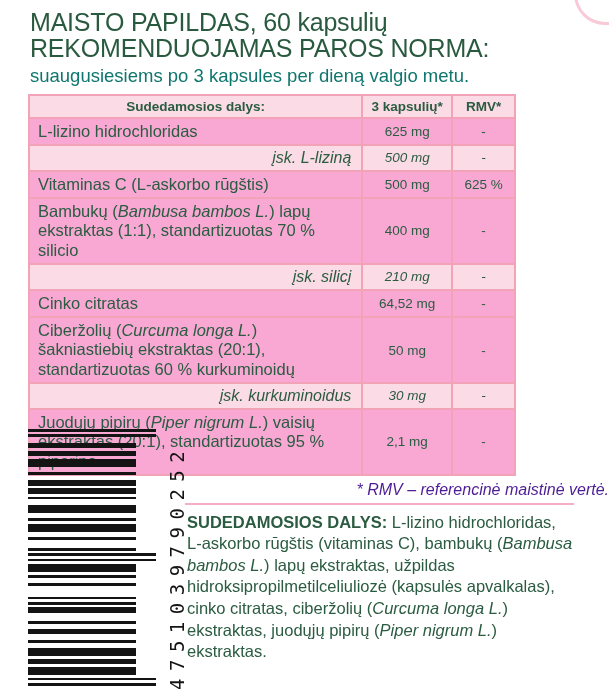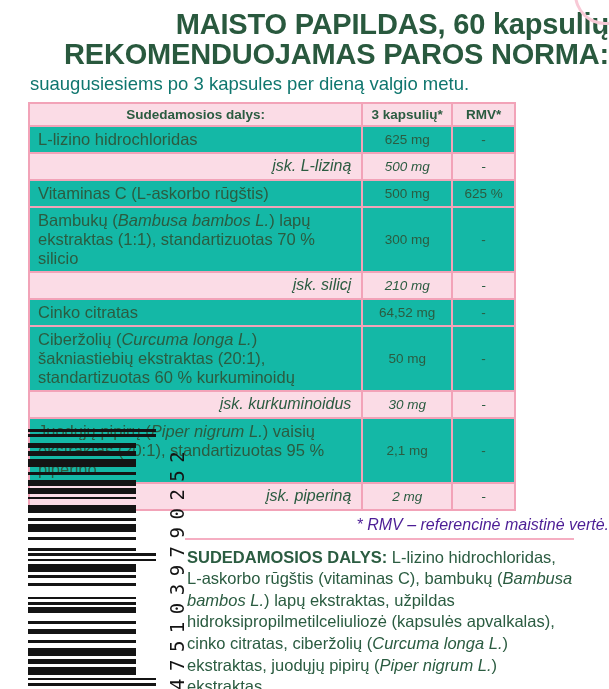--- a/index.html
+++ b/index.html
@@ -8,35 +8,35 @@
     font-family:"Liberation Sans","DejaVu Sans",sans-serif; color:#2b5c41;
   }
   
   .corner-arc {
     position:absolute; top:-6px; right:-8px; width:40px; height:28px;
     border-left:3px solid #f8c9d6; border-bottom:3px solid #f8c9d6;
     border-bottom-left-radius:34px;
     transform:rotate(0deg);
   }
   .header { padding:9px 0 0 30px; }
-  .title { font-size:29px; font-weight:bold; line-height:1.05; letter-spacing:-0.2px; color:#29593e;text-align:right; }
+  .title { font-size:25px; font-weight:normal; line-height:1.05; letter-spacing:-0.2px; color:#29593e; }
   .subtitle { font-size:18.5px; margin-top:3px; color:#0f766e; }
 
   .table-wrap { margin:7px 0 0 28px; width:488px; }
   table.supp { border-collapse:collapse; width:100%; }
   table.supp th, table.supp td { border:2px solid #f2a3b8; }
   table.supp th {
     background:#fbdce6; font-size:13.5px; font-weight:bold; color:#2b5c41;
     padding:3px 2px; text-align:center;
   }
   td.name { font-size:16.5px; padding:3px 6px 3px 8px; line-height:1.16; }
   td.val  { font-size:13.5px; text-align:center; padding:1px 2px; white-space:nowrap; }
   tr.sub { background:#fbdce6; font-style:italic;padding-left:15px; }
   tr.sub td.name { text-align:right; padding-right:10px; font-size:16px; }
-  tr.main { background:#14b8a6; }
+  tr.main { background:#f9a8d4; }
 
   .footnote { margin:5px 0 4px 185px; font-style:italic; font-size:16px; color:#4c1d95;text-align:right; }
 
   .bottom-col { margin-left:185px; width:389px; }
   .rule { border:none; border-top:2px solid #f5aec2; margin:0; }
   .section { padding:7px 0 8px 2px; font-size:16.5px; line-height:1.31; color:#2b5c41; }
 
   .barcode { position:absolute; left:28px; top:429px; width:165px; height:258px; }
   .bars { position:absolute; left:0; top:0; width:130px; height:258px; display:flex; flex-direction:column; }
   .bars div { flex:0 0 auto; }
@@ -86,21 +86,21 @@
             <td class="val">500 mg</td>
             <td class="val">-</td>
           </tr>
           <tr class="main">
             <td class="name"><span>Vitaminas C (L-askorbo rūgštis)</span></td>
             <td class="val">500 mg</td>
             <td class="val">625 %</td>
           </tr>
           <tr class="main">
             <td class="name"><span>Bambukų (</span><span style="font-style: italic;">Bambusa bambos L.</span><span>) lapų ekstraktas (1:1), standartizuotas 70 % silicio</span></td>
-            <td class="val">300 mg</td>
+            <td class="val">400 mg</td>
             <td class="val">-</td>
           </tr>
           <tr class="sub">
             <td class="name"><span>įsk. silicį</span></td>
             <td class="val">210 mg</td>
             <td class="val">-</td>
           </tr>
           <tr class="main">
             <td class="name"><span>Cinko citratas</span></td>
             <td class="val">64,52 mg</td>
@@ -114,25 +114,20 @@
           <tr class="sub">
             <td class="name"><span>įsk. kurkuminoidus</span></td>
             <td class="val">30 mg</td>
             <td class="val">-</td>
           </tr>
           <tr class="main">
             <td class="name"><span>Juodųjų pipirų (</span><span style="font-style: italic;">Piper nigrum L.</span><span>) vaisių ekstraktas (20:1), standartizuotas 95 % piperino</span></td>
             <td class="val">2,1 mg</td>
             <td class="val">-</td>
           </tr>
-          <tr class="sub">
-            <td class="name"><span>įsk. piperiną</span></td>
-            <td class="val">2 mg</td>
-            <td class="val">-</td>
-          </tr>
         </tbody>
     </table>
   </div>
 
   <div class="footnote">* RMV – referencinė maistinė vertė.</div>
 
   <div class="bottom-col">
     <hr class="rule">
     <div class="section"><span style="font-weight: bold;">SUDEDAMOSIOS DALYS: </span><span>L-lizino hidrochloridas, L-askorbo rūgštis (vitaminas C), bambukų (</span><span style="font-style: italic;">Bambusa bambos L.</span><span>) lapų ekstraktas, užpildas hidroksipropilmetilceliuliozė (kapsulės apvalkalas), cinko citratas, ciberžolių (</span><span style="font-style: italic;">Curcuma longa L.</span><span>) ekstraktas, juodųjų pipirų (</span><span style="font-style: italic;">Piper nigrum L.</span><span>) ekstraktas.</span></div>
 

